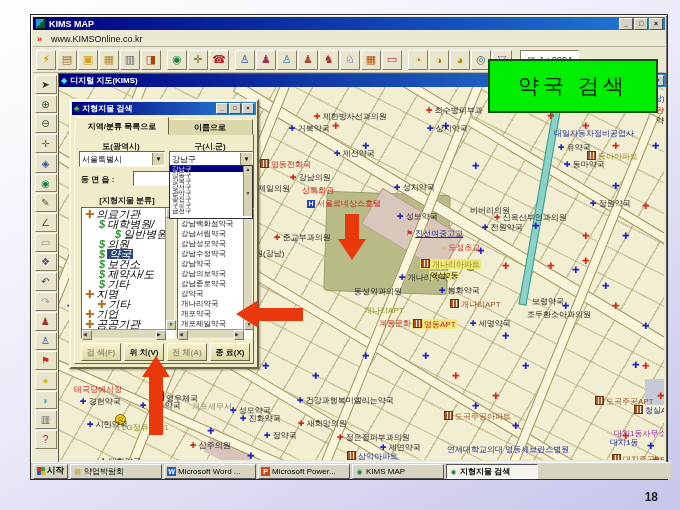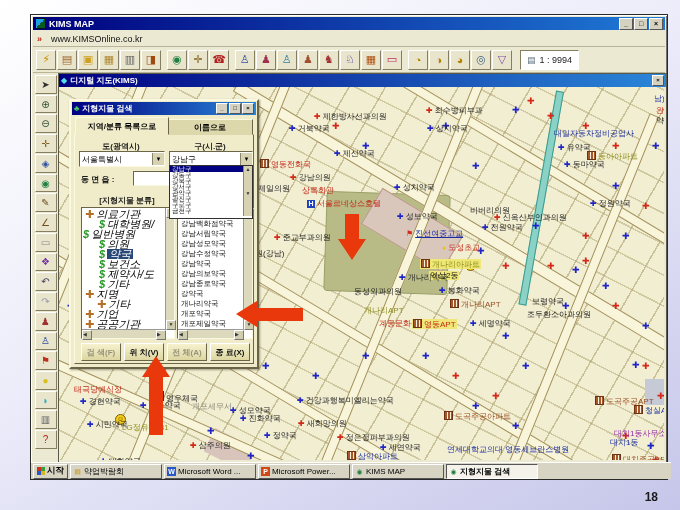--- a/index.html
+++ b/index.html
@@ -410,21 +410,21 @@
         </div>
       <div class="ddscroll">▲<br><br><br><br>▼</div>
     </div>
 
     <div class="dlabel" style="left:8px;top:94px;width:96px;">[지형지물 분류]</div>
 
     <div class="sunken" style="position:absolute;left:10px;top:106px;width:92px;height:130px;">
       <div id="tree-items" style="position:absolute;left:1px;top:1px;right:9px;bottom:9px;overflow:hidden;">
           <div class="treeitem" style="padding-left: 2px;"><span class="tico" style="color: rgb(184, 112, 40);">✚</span><span>의료기관</span></div>
           <div class="treeitem" style="padding-left: 16px;"><span class="tico" style="color: rgb(40, 152, 40);">$</span><span>대학병원/</span></div>
-          <div class="treeitem" style="padding-left: 0;"><span class="tico" style="color: rgb(40, 152, 40);">$</span><span>일반병원</span></div>
+          <div class="treeitem" style="padding-left: 32px;"><span class="tico" style="color: rgb(40, 152, 40);">$</span><span>일반병원</span></div>
           <div class="treeitem" style="padding-left: 16px;"><span class="tico" style="color: rgb(40, 152, 40);">$</span><span>의원</span></div>
           <div class="treeitem" style="padding-left: 16px;"><span class="tico" style="color: rgb(40, 152, 40);">$</span><span class="tsel">약국</span></div>
           <div class="treeitem" style="padding-left: 16px;"><span class="tico" style="color: rgb(40, 152, 40);">$</span><span>보건소</span></div>
           <div class="treeitem" style="padding-left: 16px;"><span class="tico" style="color: rgb(40, 152, 40);">$</span><span>제약사/도</span></div>
           <div class="treeitem" style="padding-left: 16px;"><span class="tico" style="color: rgb(40, 152, 40);">$</span><span>기타</span></div>
           <div class="treeitem" style="padding-left: 2px;"><span class="tico" style="color: rgb(184, 112, 40);">✚</span><span>지명</span></div>
           <div class="treeitem" style="padding-left: 14px;"><span class="tico" style="color: rgb(184, 112, 40);">✚</span><span>기타</span></div>
           <div class="treeitem" style="padding-left: 2px;"><span class="tico" style="color: rgb(184, 112, 40);">✚</span><span>기업</span></div>
           <div class="treeitem" style="padding-left: 2px;"><span class="tico" style="color: rgb(184, 112, 40);">✚</span><span>공공기관</span></div>
         </div>
@@ -473,20 +473,21 @@
 
   <div id="annot">
     <div class="arrshaft" style="left:314px;top:199px;width:14px;height:25px;"></div>
     <div class="arrhead" style="left:307px;top:224px;border-left:14px solid transparent;border-right:14px solid transparent;border-top:21px solid #e8380c;"></div>
     <div class="arrshaft" style="left:226px;top:293px;width:46px;height:13px;"></div>
     <div class="arrhead" style="left:205px;top:286px;border-top:13px solid transparent;border-bottom:13px solid transparent;border-right:21px solid #e8380c;"></div>
     <div class="arrshaft" style="left:118px;top:362px;width:14px;height:58px;"></div>
     <div class="arrhead" style="left:111px;top:341px;border-left:14px solid transparent;border-right:14px solid transparent;border-bottom:21px solid #e8380c;"></div>
   </div>
 
+  <div id="greenbox">약국 검색</div>
 
   <div id="taskbar">
     <span class="startbtn">
       <span class="flag">
         <i style="background:#d03020;"></i>
           <i style="background:#30a040;"></i>
         <i style="background:#2858c8;"></i>
           <i style="background:#d8b820;"></i>
       </span>
       <span>시작</span>

